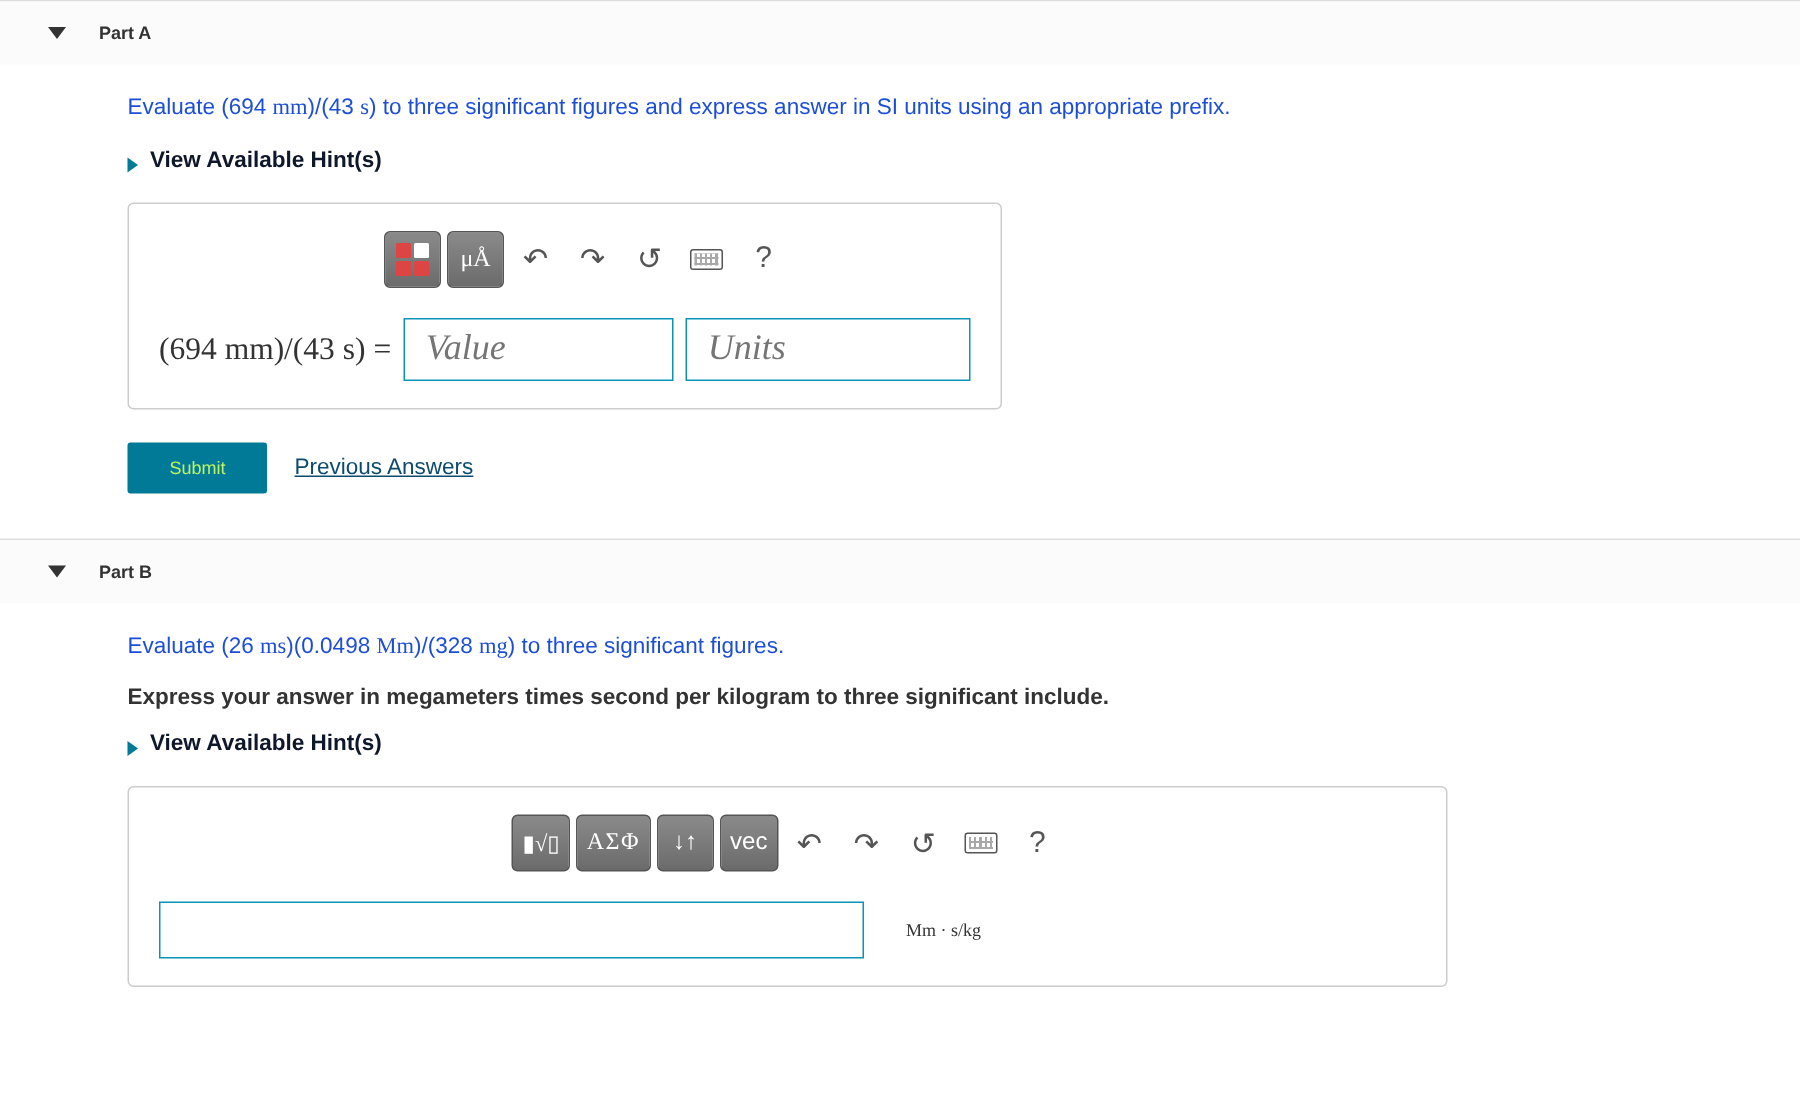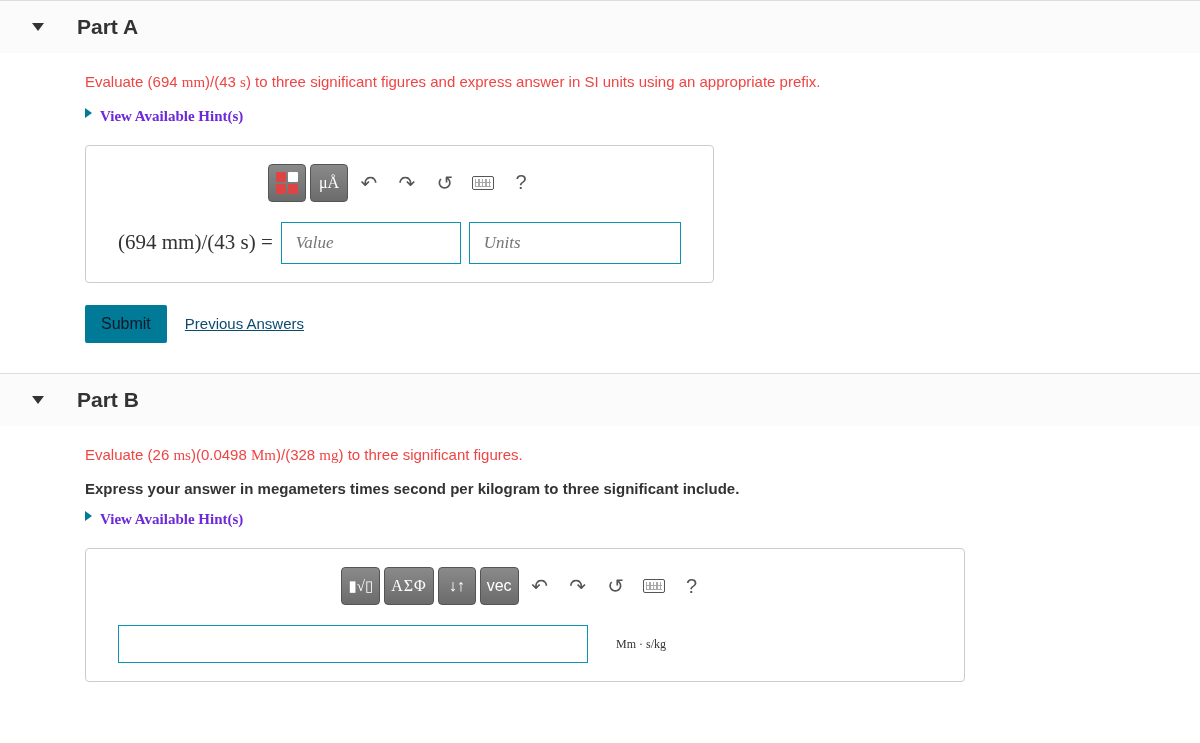--- a/index.html
+++ b/index.html
@@ -23,55 +23,53 @@
   .part-header .tri {
     width: 0; height: 0;
     border-left: 6px solid transparent;
     border-right: 6px solid transparent;
     border-top: 8px solid #333;
     margin-right: 22px;
     margin-left: 12px;
   }
   .part-header .title {
     font-weight: bold;
-    font-size: 21px;
-    margin-left: 11px;
+    font-size: 12px;
   }
   .part-body {
     padding: 18px 20px 30px 85px;
   }
   .prompt {
-    color: #ef4444;
+    color: #1d4ed8;
     margin-bottom: 14px;
     line-height: 1.5;
   }
   .instruction {
     font-weight: bold;
     margin-bottom: 14px;
   }
   .hints-link {
-    color: #6d28d9;
+    color: #0f172a;
     font-weight: bold;
     cursor: pointer;
     display: flex;
-    align-items: flex-start;
+    align-items: flex-end;
     margin-bottom: 20px;
-    font-family: Liberation Serif, serif;
   }
   .hints-link .tri-right {
     width: 0; height: 0;
     border-top: 5px solid transparent;
     border-bottom: 5px solid transparent;
     border-left: 7px solid #007a96;
     margin-right: 8px;
   }
   .answer-box {
     border: 1px solid #ccc;
     border-radius: 4px;
-    padding: 18px 32px;
+    padding: 18px 20px;
     display: inline-block;
     min-width: 560px;
   }
   .answer-box.wide { width: 880px; display: block; }
   .toolbar {
     display: flex;
     align-items: center;
     gap: 4px;
     margin-bottom: 20px;
     justify-content: flex-start;
@@ -133,28 +131,28 @@
     gap: 8px;
   }
   .expr {
     font-family: "Times New Roman", serif;
     font-size: 21px;
   }
   .value-input, .units-input {
     height: 42px;
     border: 1px solid #0a94b3;
     font-family: "Times New Roman", serif;
-    font-size: 17px;
+    font-size: 24px;
     font-style: italic;
     color: #999;
     padding: 0 14px;
     background: #fff;
   }
   .value-input { width: 180px; }
-  .units-input { width: 212px; }
+  .units-input { width: 190px; }
   .long-input {
     height: 38px;
     width: 470px;
     border: 1px solid #0a94b3;
     background: #fff;
     padding: 0 10px;
     font-size: 16px;
   }
   .unit-suffix {
     font-family: "Times New Roman", serif;
@@ -162,24 +160,24 @@
     margin-left: 20px;
   }
   .actions {
     margin-top: 22px;
     display: flex;
     align-items: center;
     gap: 18px;
   }
   .submit-btn {
     background: #007a96;
-    color: #0f172a;
+    color: #bef264;
     border: none;
-    padding: 10px 16px;
-    font-size: 16px;
+    padding: 10px 28px;
+    font-size: 12px;
     border-radius: 2px;
     cursor: pointer;
   }
   .prev-link {
     color: #0c4a6e;
     text-decoration: underline;
     cursor: pointer;
     font-size: 15px;
   }
   .tool-text { font-family: "Times New Roman", serif; letter-spacing: 1px; }

